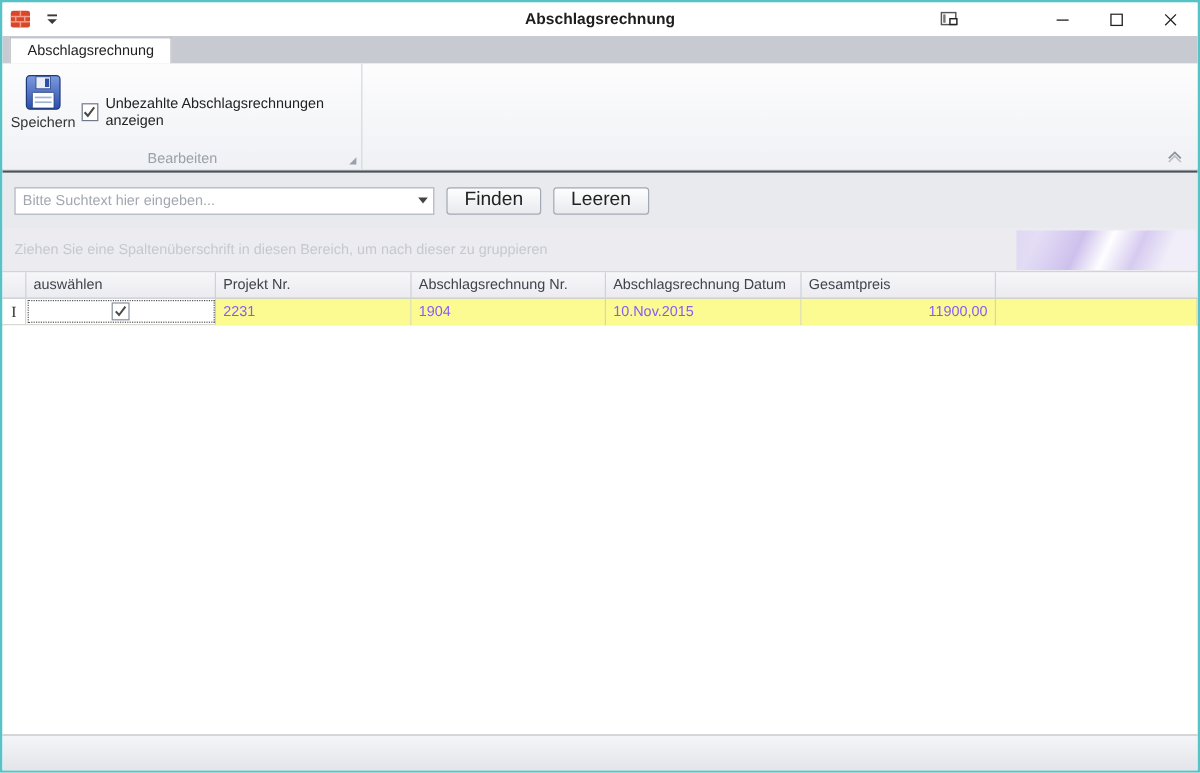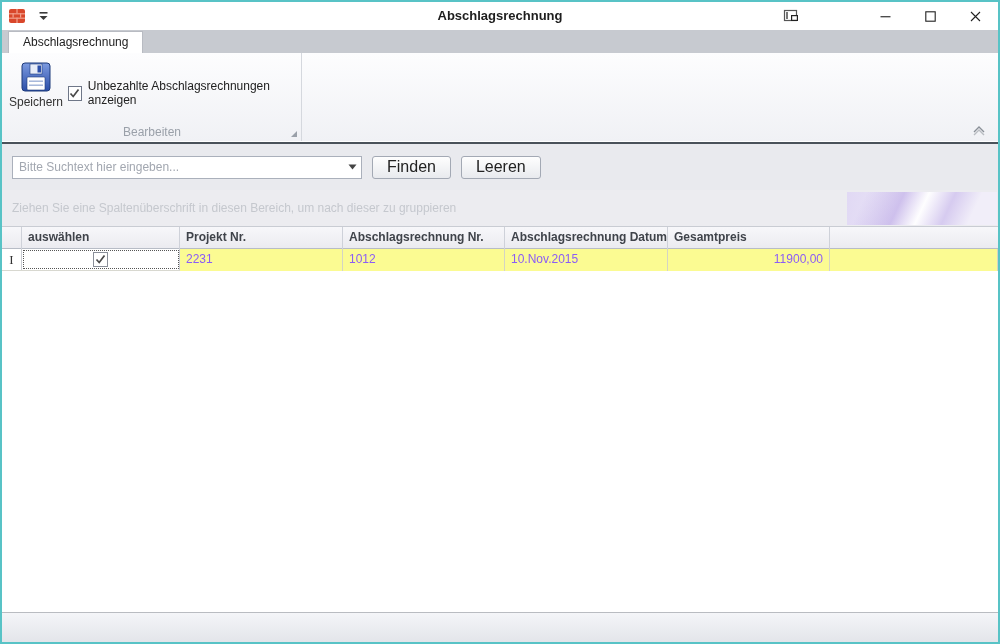--- a/index.html
+++ b/index.html
@@ -56,21 +56,21 @@
   
   .groupby { position:absolute; left:0; top:188px; width:996px; height:37px; background:#ececf0;
              border-bottom:1px solid #c9ccd3; }
   .groupby-hint { position:absolute; left:10px; top:11px; font-size:12px; color:#c5c8ce; }
   .waves { position:absolute; right:1px; top:2px; width:150px; height:33px;
     background:
       linear-gradient(115deg, rgba(255,255,255,0) 12%, rgba(183,162,228,.55) 35%, rgba(255,255,255,.95) 50%, rgba(192,174,232,.55) 66%, rgba(255,255,255,0) 82%),
       linear-gradient(100deg, rgba(205,191,238,.45) 0%, rgba(255,255,255,0) 60%),
       #f1eef9; }
   .header-row { position:absolute; left:0; top:225px; width:996px; height:22px; display:flex;
-                background:linear-gradient(#f7f7fa,#ebebf0); border-bottom:1px solid #b7bcc6;font-weight:bold; }
+                background:linear-gradient(#f7f7fa,#ebebf0); border-bottom:1px solid #b7bcc6; }
   .hcell { height:22px; line-height:21px; font-size:12px; color:#3f434a; padding-left:6px;
            border-right:1px solid #ced1d9; cursor:pointer; overflow:hidden; white-space:nowrap; }
   .c0 { width:20px; padding-left:0; }
   .c1 { width:158px; } .c2 { width:163px; } .c3 { width:162px; }
   .c4 { width:163px; } .c5 { width:162px; } .c6 { width:168px; border-right:none; flex:1; }
   .data-row { position:absolute; left:0; top:247px; width:996px; height:22px; display:flex;
               border-bottom:1px solid #d8d8d0; }
   .ind-cell { width:20px; background:#fff; border-right:1px solid #c9ccd3; text-align:center;
               font-family:"Liberation Serif", serif; font-size:13px; color:#333; line-height:21px; }
   .edit-cell { width:158px; background:#fff; outline:1px dotted #555; outline-offset:-2px;
@@ -203,21 +203,21 @@
   <div class="data-row">
     <div class="ind-cell">I</div>
     <div class="edit-cell">
       <span class="cbx" style="margin:0; border-color:#8a8f99;">
         <svg width="11" height="11" viewBox="0 0 11 11">
             <path d="M1.5 5.5 L4.2 8.5 L9.5 1.5" stroke="#4a4a4a" stroke-width="1.7" fill="none"></path>
           </svg>
       </span>
     </div>
     <div class="ycell c2">2231</div>
-    <div class="ycell c3">1012</div>
+    <div class="ycell c3">1904</div>
     <div class="ycell c4">10.Nov.2015</div>
     <div class="ycell c5 num">11900,00</div>
     <div class="ycell c6"></div>
   </div>
 
   <div class="grid-empty"></div>
 
   <div class="footer"></div>
 
 </div>

